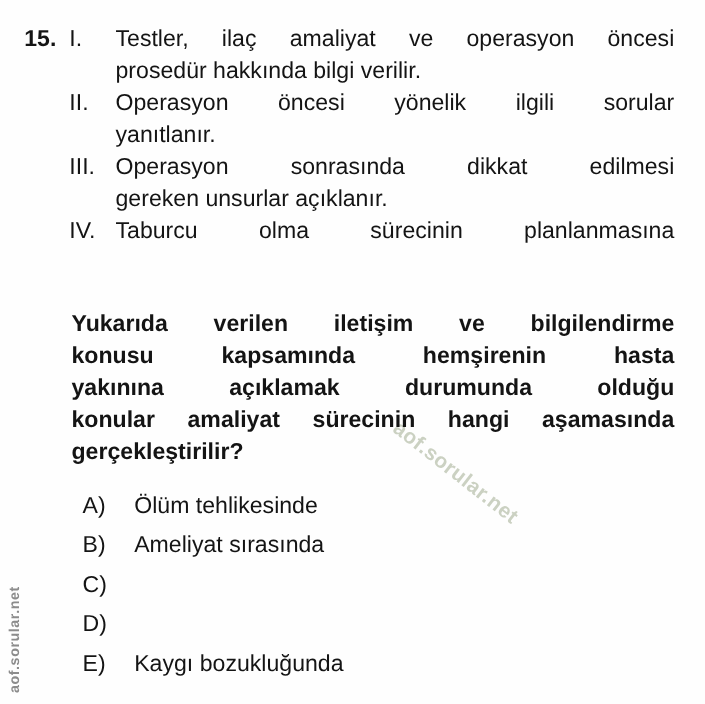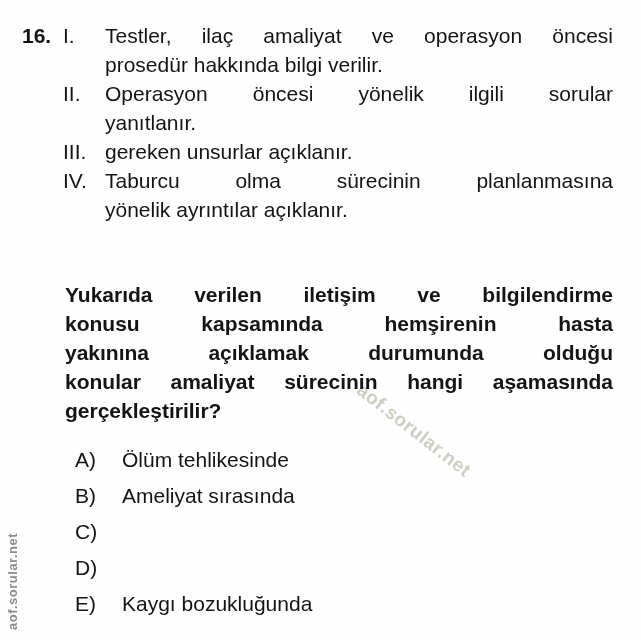--- a/index.html
+++ b/index.html
@@ -73,41 +73,41 @@
 </head>
 <body>
 
 <div class="page">
 
   <div class="wm-diagonal">aof.sorular.net</div>
   <div class="wm-side">aof.sorular.net</div>
 
   <div class="content">
 
-    <div class="qnum">16.</div>
+    <div class="qnum">15.</div>
 
     <div class="list txt">
       <div class="item">
         <span class="numeral">I.</span>
         <div class="jline">Testler, ilaç amaliyat ve operasyon öncesi</div>
         <div class="lline">prosedür hakkında bilgi verilir.</div>
       </div>
       <div class="item">
         <span class="numeral">II.</span>
         <div class="jline">Operasyon öncesi yönelik ilgili sorular</div>
         <div class="lline">yanıtlanır.</div>
       </div>
       <div class="item">
         <span class="numeral">III.</span>
+        <div class="jline">Operasyon sonrasında dikkat edilmesi</div>
         <div class="lline">gereken unsurlar açıklanır.</div>
       </div>
       <div class="item">
         <span class="numeral">IV.</span>
         <div class="jline">Taburcu olma sürecinin planlanmasına</div>
-        <div class="lline">yönelik ayrıntılar açıklanır.</div>
       </div>
     </div>
 
     <div class="stem txt">
       <div class="jline">Yukarıda verilen iletişim ve bilgilendirme</div>
       <div class="jline">konusu kapsamında hemşirenin hasta</div>
       <div class="jline">yakınına açıklamak durumunda olduğu</div>
       <div class="jline">konular amaliyat sürecinin hangi aşamasında</div>
       <div class="lline">gerçekleştirilir?</div>
     </div>

